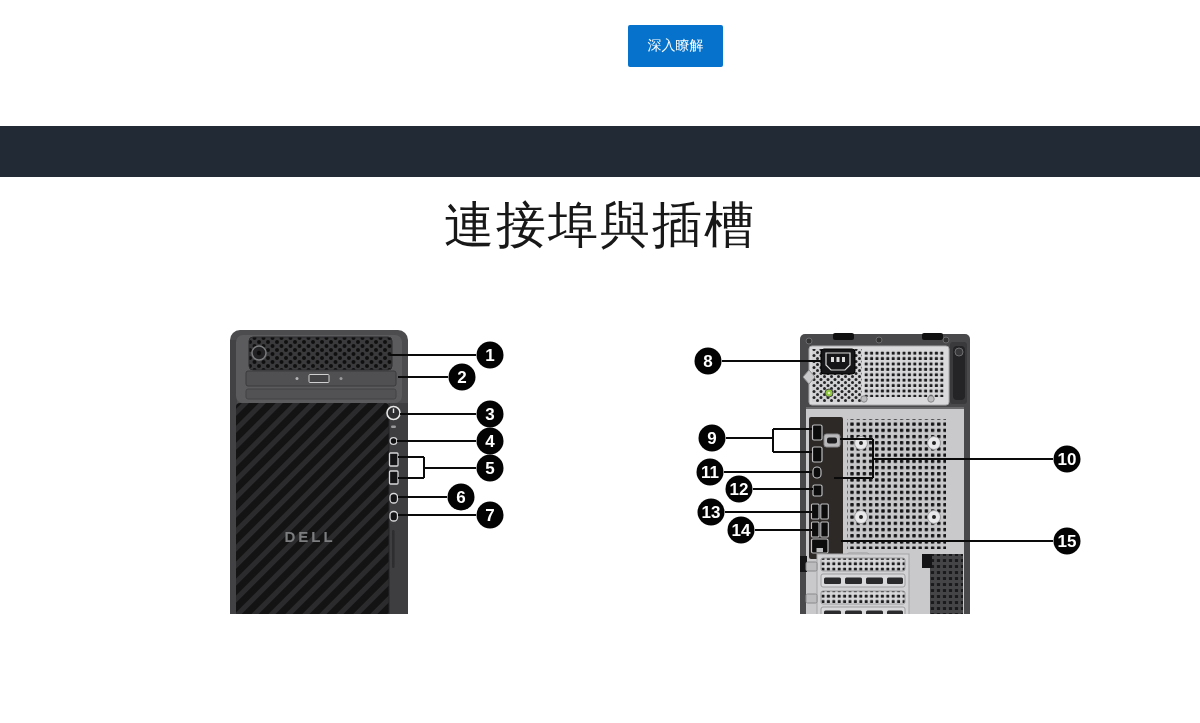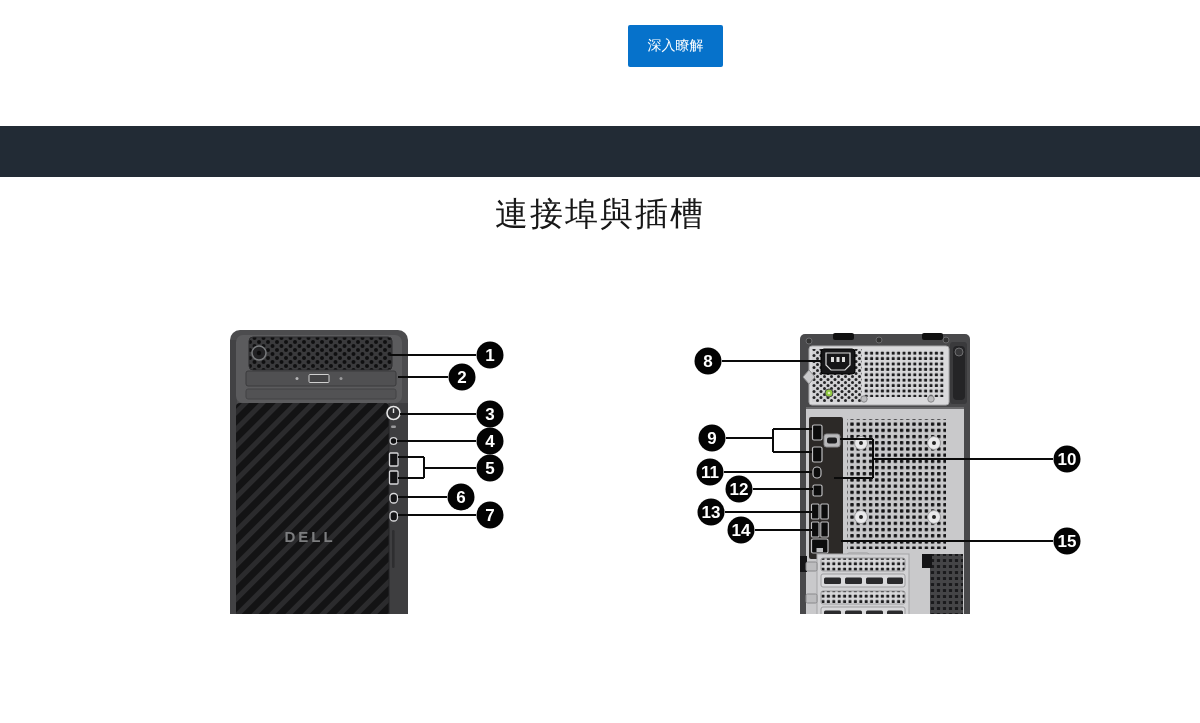--- a/index.html
+++ b/index.html
@@ -4,21 +4,21 @@
 <style>
   :root { --accent:#0672CB; --band:#222B35; }
   html,body{margin:0;padding:0;background:#fff;}
   .page{position:relative;width:1200px;height:614px;background:#fff;overflow:hidden;
         font-family:"Liberation Sans",sans-serif;}
   .btn{position:absolute;left:628px;top:25px;width:95px;height:42px;
        background:var(--accent);color:#fff;font-size:14px;border:none;border-radius:2px;
        font-family:"Liberation Sans",sans-serif;cursor:pointer;}
   .band{position:absolute;left:0;top:126px;width:1200px;height:51px;background:var(--band);}
   .title{position:absolute;left:0;top:192px;width:1200px;margin:0;text-align:center;
-         font-size:33px;font-weight:300;color:#181818;letter-spacing:2px;}
+         font-size:50px;font-weight:300;color:#181818;letter-spacing:2px;}
   .diagram{position:absolute;left:0;top:0;width:1200px;height:723px;}
   .callout text{font-family:"Liberation Sans",sans-serif;font-weight:bold;font-size:17px;
                 fill:#fff;text-anchor:middle;}
   .lead{stroke:#0a0a0a;stroke-width:2;fill:none;}
   .brand{font-family:"Liberation Sans",sans-serif;font-weight:bold;font-size:15px;
          fill:#7c7d7f;letter-spacing:3px;text-anchor:middle;}
 </style>
 </head>
 <body>
 

